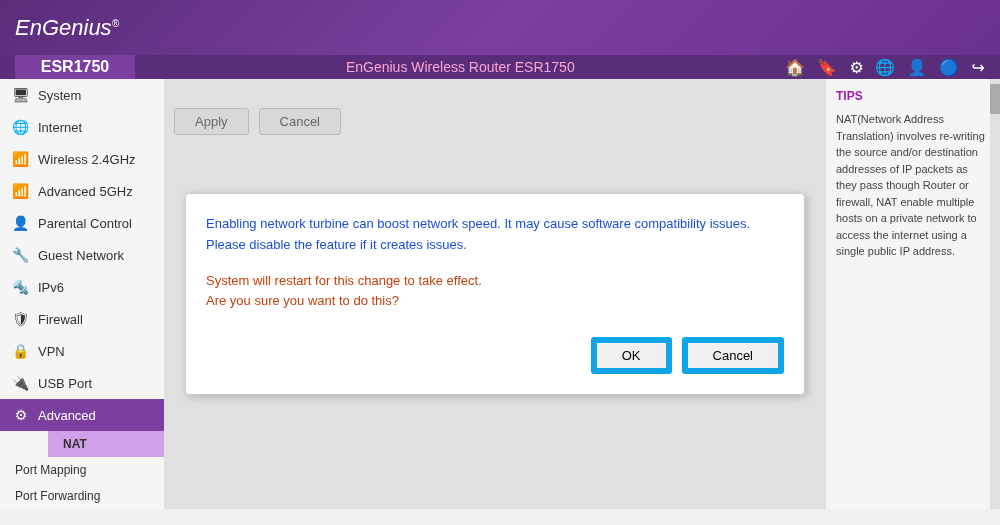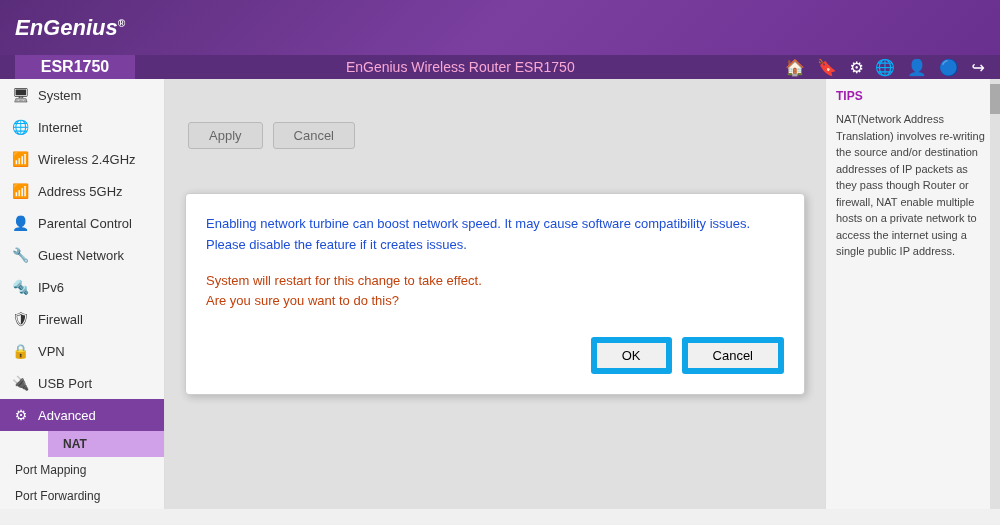--- a/index.html
+++ b/index.html
@@ -1,20 +1,20 @@
 <!DOCTYPE html>
 <html><head>
   <meta charset="utf-8">
   <style>
     * { margin: 0; padding: 0; box-sizing: border-box; }
     body { width: 1000px; height: 525px; font-family: Arial, sans-serif; font-size: 13px; overflow: hidden; background: #f0f0f0; }
 
     
     .header { height: 55px; background: linear-gradient(135deg, #5a2d7a 0%, #7b3fa0 50%, #6a3090 100%); display: flex; align-items: center; padding: 0 15px; }
-    .logo { color: white; font-size: 22px; font-weight: bold; font-style: italic; }
+    .logo { color: white; font-size: 22px; font-weight: normal; font-style: italic; }
     .logo sup { font-size: 10px; }
 
     
     .navbar { height: 24px; background: #5a2d7a; display: flex; align-items: center; padding: 0 15px; }
     .navbar-title { color: #f9a8d4; font-size: 14px; flex: 1; text-align: center; }
     .navbar-brand { color: white; font-size: 16px; font-weight: bold; background: #7b3fa0; padding: 0 20px; height: 100%; display: flex; align-items: center; min-width: 120px; justify-content: center; }
     .navbar-icons { display: flex; gap: 12px; align-items: center; }
     .nav-icon { color: white; font-size: 16px; cursor: pointer; }
 
     
@@ -32,21 +32,21 @@
     .content { flex: 1; background: #f9f9f9; position: relative; overflow: hidden; }
 
     
     .right-panel { width: 175px; background: #f5f5f5; border-left: 1px solid #ddd; padding: 10px; overflow-y: auto; flex-shrink: 0; }
     .right-panel-title { font-weight: bold; font-size: 12px; margin-bottom: 8px; color: #a21caf; }
     .right-panel-text { font-size: 11px; color: #444; line-height: 1.5; }
     .scrollbar-track { width: 10px; background: #e0e0e0; position: absolute; right: 0; top: 0; bottom: 0; }
     .scrollbar-thumb { width: 10px; height: 30px; background: #aaa; position: absolute; top: 5px; }
 
     
-    .form-area { padding: 23px; }
+    .form-area { padding: 9px; }
     .apply-cancel { display: flex; gap: 10px; margin-top: 20px; }
     .btn { padding: 5px 20px; border: 1px solid #aaa; border-radius: 3px; cursor: pointer; font-size: 13px; background: #e8e8e8; }
 
     
     .overlay { position: absolute; top: 0; left: 0; right: 0; bottom: 0; background: rgba(200,200,200,0.5); display: flex; align-items: center; justify-content: center; z-index: 100; }
     .dialog { background: white; border: 1px solid #ccc; border-radius: 4px; padding: 20px; width: 620px; box-shadow: 2px 2px 8px rgba(0,0,0,0.2); }
     .dialog-message { font-size: 13px; color: #1d4ed8; line-height: 1.6; margin-bottom: 15px; }
     .dialog-question { font-size: 13px; color: #c2410c; line-height: 1.6; }
     .dialog-buttons { display: flex; justify-content: flex-end; gap: 10px; margin-top: 25px; }
     .dialog-btn { padding: 5px 25px; border: 6px solid #0ea5e9; border-radius: 3px; cursor: pointer; font-size: 13px; background: #f0f0f0; }
@@ -85,21 +85,21 @@
     <div class="sidebar-item">
       <span class="icon">🌐</span>
       <span>Internet</span>
     </div>
     <div class="sidebar-item">
       <span class="icon">📶</span>
       <span>Wireless 2.4GHz</span>
     </div>
     <div class="sidebar-item">
       <span class="icon">📶</span>
-      <span>Address 5GHz</span>
+      <span>Advanced 5GHz</span>
     </div>
     <div class="sidebar-item">
       <span class="icon">👤</span>
       <span>Parental Control</span>
     </div>
     <div class="sidebar-item">
       <span class="icon">🔧</span>
       <span>Guest Network</span>
     </div>
     <div class="sidebar-item">

